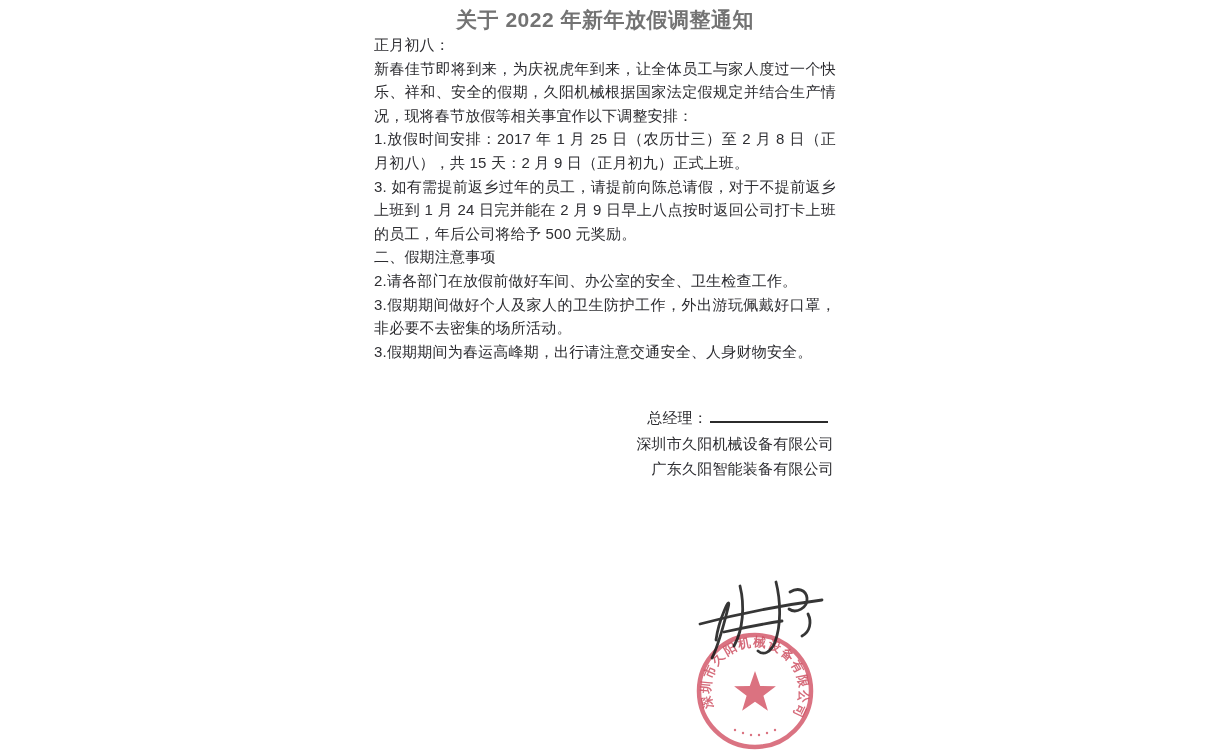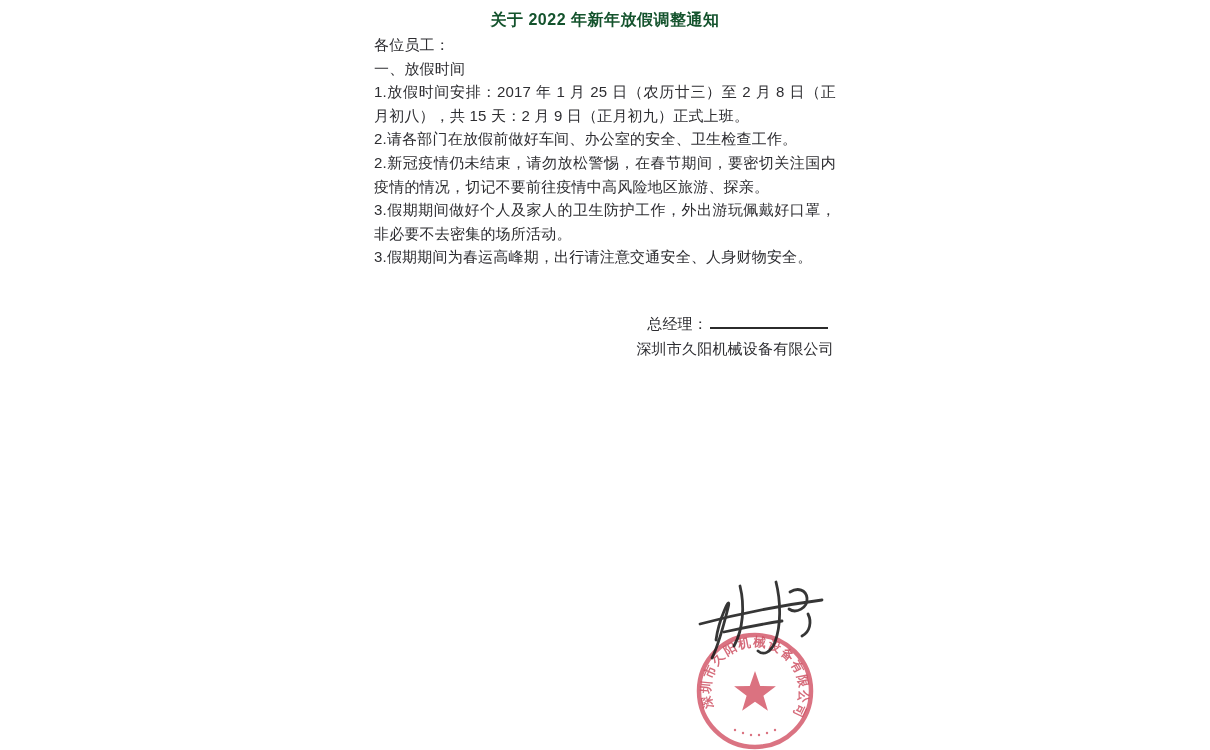--- a/index.html
+++ b/index.html
@@ -15,25 +15,25 @@
     left:374px; top:6px;
     width:462px;
     font-size:15px;
     line-height:23.6px;
     color:#2d2d31;
     text-align:justify;
     letter-spacing:0.2px;
   }
   .doc p { margin:0; }
   .title {
-    font-size:16px;
+    font-size:21px;
     line-height:27px;
     font-weight:700;
     text-align:center;
-    color:#14532d;
+    color:#737373;
     margin:0 0 6px 0;
     letter-spacing:0.5px;
   }
   .sig-block {
     margin-top:42px;
     text-align:right;
     padding-right:2px;
     color:#2d2d31;
   }
   .sig-row { line-height:25.5px; text-align:right; }
@@ -68,37 +68,39 @@
 </style>
 </head>
 <body>
 
 <div class="page">
 
   <div class="doc">
 
     <p class="title">关于 2022 年新年放假调整通知</p>
 
-    <p>各位员工：</p>
+    <p>正月初八：</p>
 
+    <p>新春佳节即将到来，为庆祝虎年到来，让全体员工与家人度过一个快乐、祥和、安全的假期，久阳机械根据国家法定假规定并结合生产情况，现将春节放假等相关事宜作以下调整安排：</p>
 
-    <p>一、放假时间</p>
     <p>1.放假时间安排：2017 年 1 月 25 日（农历廿三）至 2 月 8 日（正月初八），共 15 天：2 月 9 日（正月初九）正式上班。</p>
+    <p>3. 如有需提前返乡过年的员工，请提前向陈总请假，对于不提前返乡上班到 1 月 24 日完并能在 2 月 9 日早上八点按时返回公司打卡上班的员工，年后公司将给予 500 元奖励。</p>
 
+    <p>二、假期注意事项</p>
     <p>2.请各部门在放假前做好车间、办公室的安全、卫生检查工作。</p>
-    <p>2.新冠疫情仍未结束，请勿放松警惕，在春节期间，要密切关注国内疫情的情况，切记不要前往疫情中高风险地区旅游、探亲。</p>
     <p>3.假期期间做好个人及家人的卫生防护工作，外出游玩佩戴好口罩，非必要不去密集的场所活动。</p>
     <p>3.假期期间为春运高峰期，出行请注意交通安全、人身财物安全。</p>
 
 
     <div class="sig-block">
       <div class="sig-row gm-row">
         <span>总经理：</span><span class="sig-underline"></span>
       </div>
       <div class="sig-row">深圳市久阳机械设备有限公司</div>
+      <div class="sig-row">广东久阳智能装备有限公司</div>
     </div>
 
   </div>
 
   <svg class="stamp-svg" viewBox="0 0 122 122" aria-hidden="true">
     <circle cx="61" cy="61" r="56" fill="none" stroke="#d0485b" stroke-width="4.5" opacity="0.82"></circle>
     <polygon points="61,41 66.2,55.9 81.9,56.2 69.4,65.7 73.9,80.8 61,71.8 48.1,80.8 52.6,65.7 40.1,56.2 55.8,55.9" fill="#ce4154" opacity="0.8"></polygon>
     <defs>
       <path id="sealTopArc" d="M 21,81 A 44.7,44.7 0 1 1 101,81" fill="none"></path>
     </defs>

